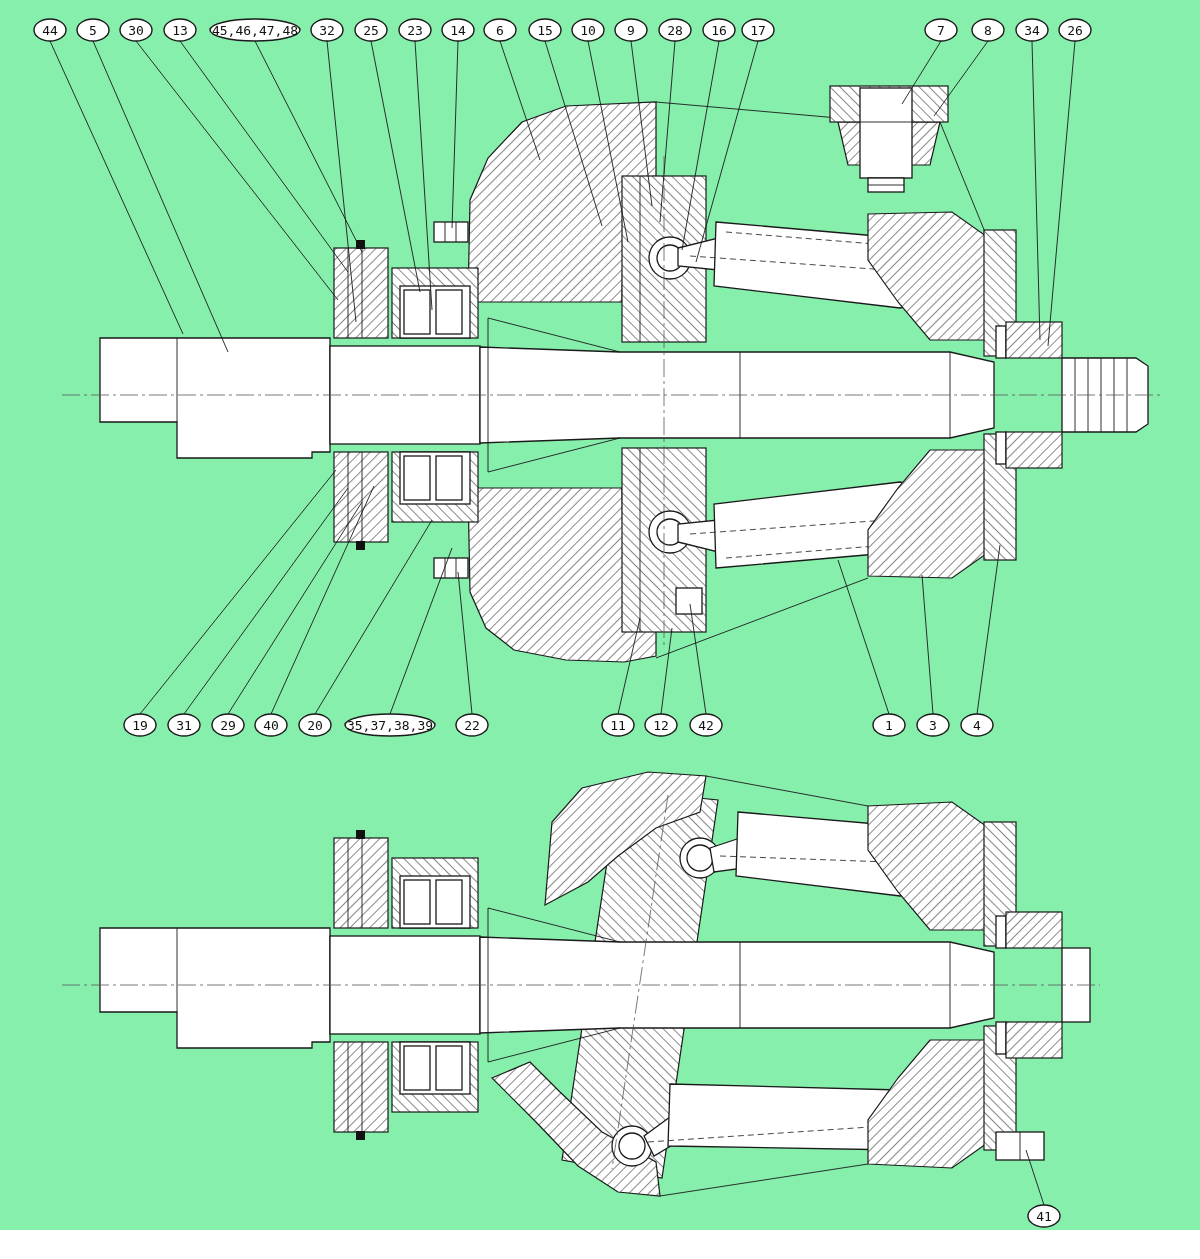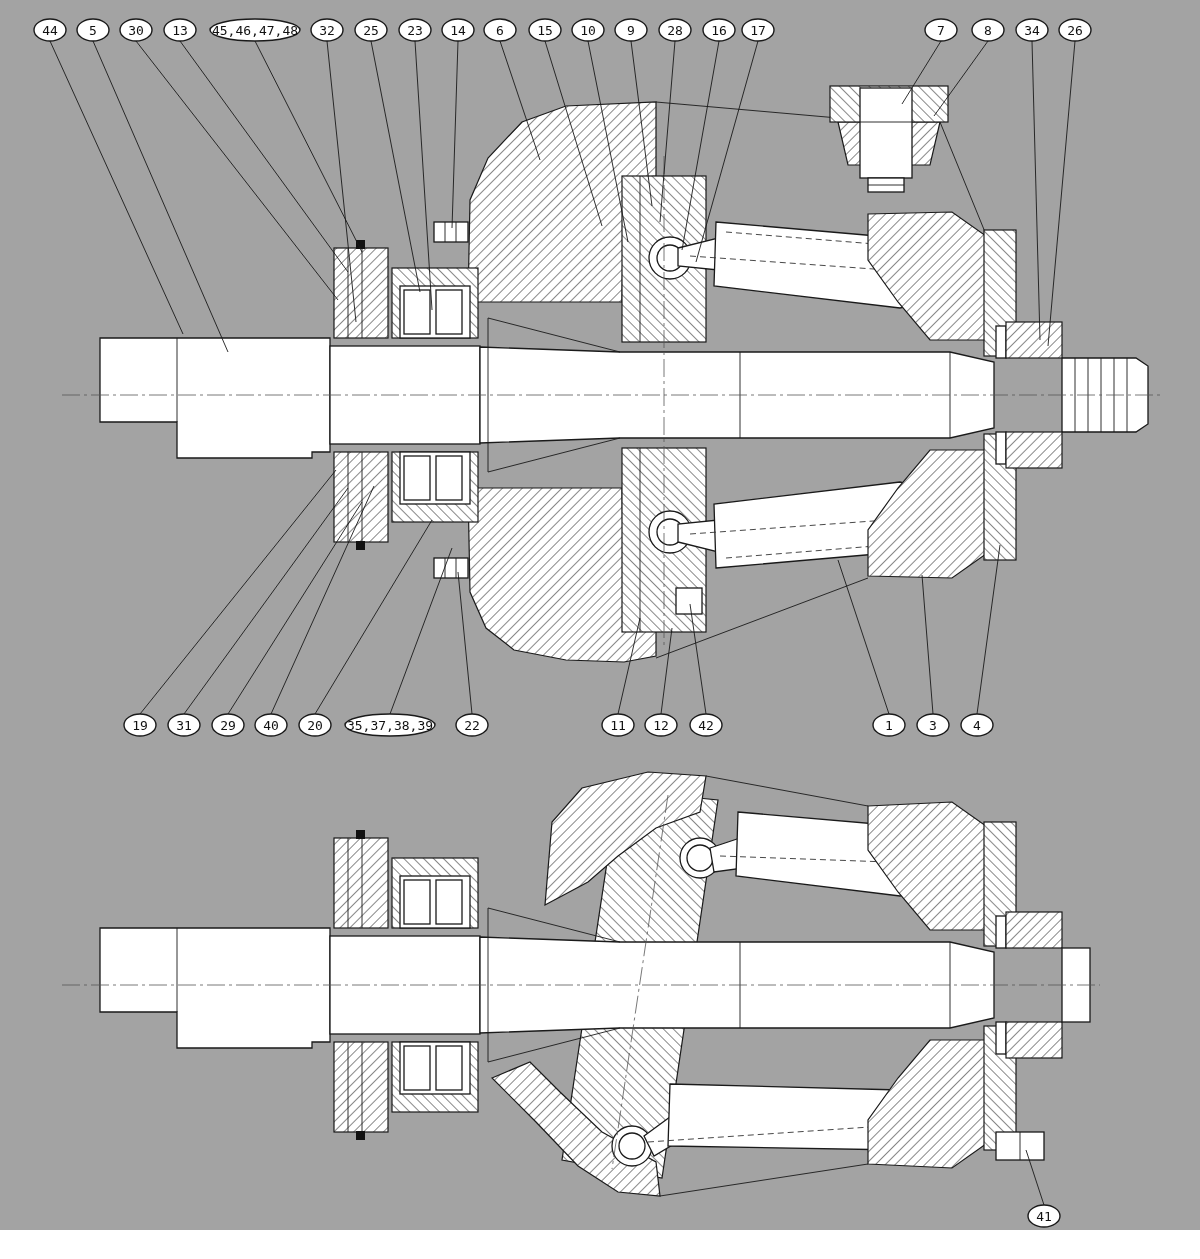--- a/index.html
+++ b/index.html
@@ -1,16 +1,16 @@
 <!DOCTYPE html>
 <html><head>
 <meta charset="utf-8">
 <style>
   html,body{margin:0;padding:0;background:#ffffff;}
-  .page{width:1200px;height:1230px;background:#a3a3a3;overflow:hidden;}
+  .page{width:1200px;height:1230px;background:#86efac;overflow:hidden;}
   svg{display:block;font-family:"DejaVu Sans Mono",monospace;}
   .outline{fill:#ffffff;stroke:#1a1a1a;stroke-width:1.3;stroke-linejoin:miter;}
   .h1{fill:url(#hatchA);stroke:#1a1a1a;stroke-width:1.2;stroke-linejoin:miter;}
   .h2{fill:url(#hatchB);stroke:#1a1a1a;stroke-width:1.2;stroke-linejoin:miter;}
   .thin{stroke:#1a1a1a;stroke-width:0.9;fill:none;}
   .centerline{stroke:#555;stroke-width:0.8;stroke-dasharray:18 4 3 4;fill:none;}
   .dashed{stroke:#333;stroke-width:0.9;stroke-dasharray:6 4;fill:none;}
   .leader{stroke:#1a1a1a;stroke-width:0.9;}
   .balloon{fill:#ffffff;stroke:#1a1a1a;stroke-width:1.4;}
   .balloon-text{font:13px "DejaVu Sans Mono",monospace;fill:#111;text-anchor:middle;}

